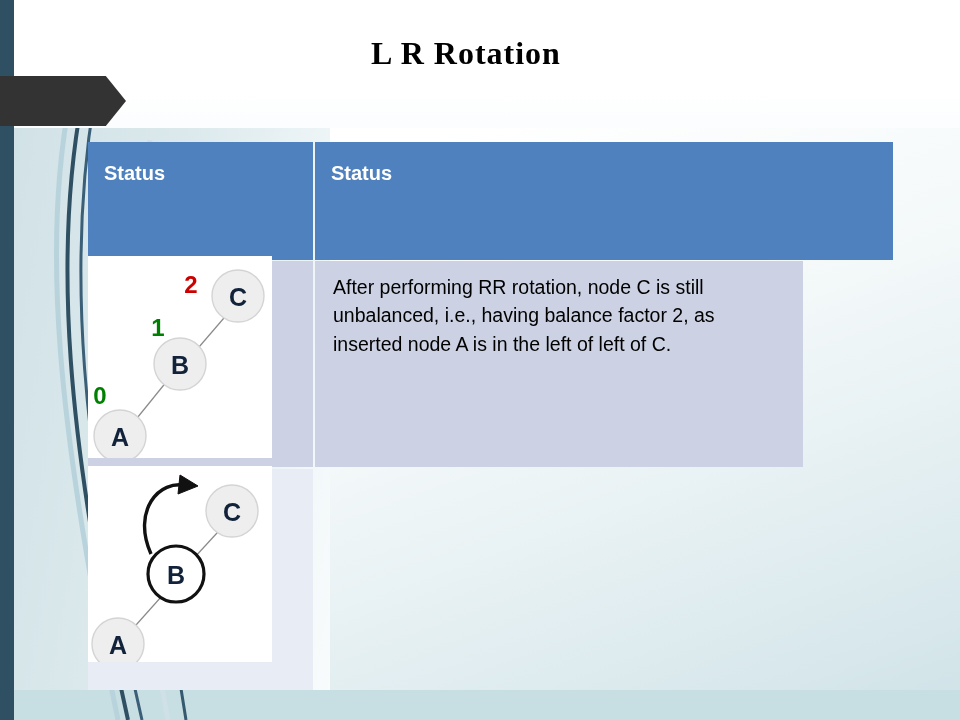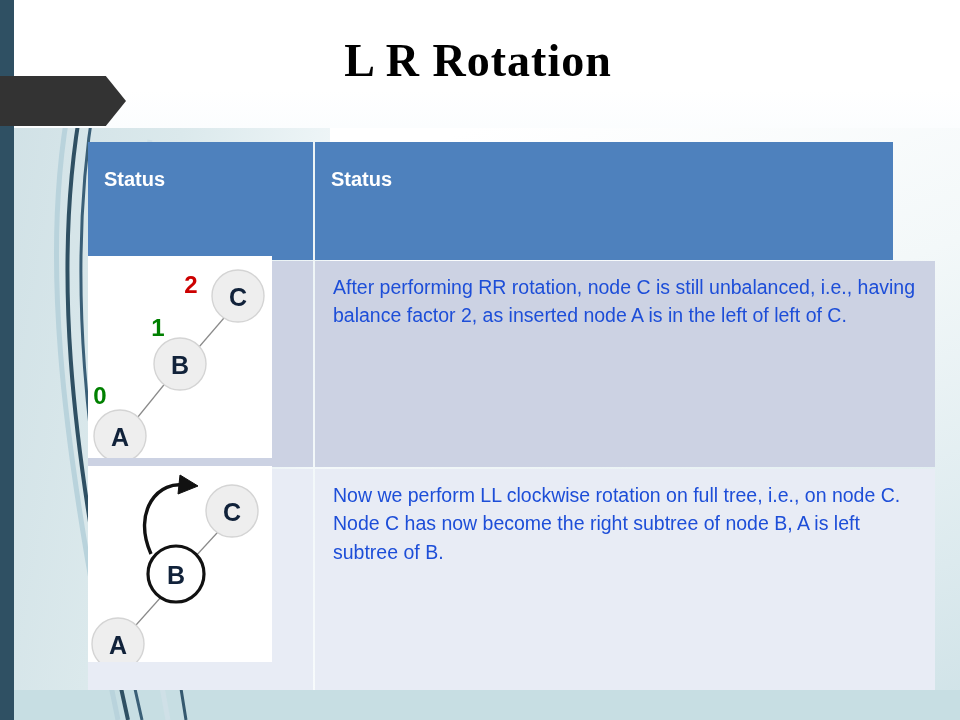--- a/index.html
+++ b/index.html
@@ -57,26 +57,26 @@
     position: absolute;
     left: 0; top: 76px;
     width: 126px; height: 50px;
     background: #333333;
     clip-path: polygon(0 0, 84% 0, 100% 50%, 84% 100%, 0 100%);
   }
 
   
   .slide-title {
     position: absolute;
-    left: 12px; top: 36px;
+    left: 0; top: 36px;
     width: 932px;
     text-align: center;
     font-family: "Liberation Serif", "DejaVu Serif", serif;
     font-weight: bold;
-    font-size: 46px;
+    font-size: 32px;
     letter-spacing: 1px;
     color: #000000;
     line-height: 1.1;
   }
 
   
   .table {
     position: absolute;
     left: 88px; top: 142px;
     width: 805px; height: 548px;
@@ -87,21 +87,21 @@
     width: 805px; height: 118px;
   }
   .th {
     position: absolute;
     top: 0; height: 118px;
     background: #4e81bd;
     box-sizing: border-box;
     color: #ffffff;
     font-size: 20px;
     font-weight: bold;
-    padding: 26px 0 0 16px;
+    padding: 20px 0 0 16px;
   }
   .th-status { left: 0; width: 225px; }
   .th-action { left: 227px; width: 578px; }
 
   .row {
     position: absolute;
     left: 0;
     width: 805px;
     box-sizing: border-box;
   }
@@ -110,26 +110,26 @@
 
   .cell-status {
     position: absolute;
     left: 0; top: 0; bottom: 0;
     width: 225px;
     box-sizing: border-box;
   }
   .cell-action {
     position: absolute;
     left: 227px; top: 0; bottom: 0;
-    width: 620px;
+    width: 488px;
     box-sizing: border-box;
     padding: 12px 18px 0 18px;
     font-size: 19.5px;
     line-height: 1.45;
-    color: #1d4ed8;
+    color: #000000;
   }
   .row-1 .cell-status, .row-1 .cell-action { background: #ccd2e3; }
   .row-2 .cell-status, .row-2 .cell-action { background: #e8ecf5; }
 
   
   .diagram-panel {
     position: absolute;
     left: 88px;
     width: 184px;
     background: #ffffff;
@@ -172,21 +172,20 @@
       </div>
     </div>
 
     <div class="row row-1">
       <div class="cell-status"></div>
       <div class="cell-action">After performing RR rotation, node C is still unbalanced, i.e., having balance factor 2, as inserted node A is in the left of left of C.</div>
     </div>
 
     <div class="row row-2">
       <div class="cell-status"></div>
-      <div class="cell-action">Now we perform LL clockwise rotation on full tree, i.e., on node C. Node C has now become the right subtree of node B, A is left subtree of B.</div>
     </div>
 
   </div>
 
   <div class="diagram-panel panel-1">
     <svg width="184" height="202" viewBox="0 0 184 202">
       <line x1="41" y1="172" x2="92" y2="109" stroke="#8a8a8a" stroke-width="1.2"></line>
       <line x1="105" y1="98" x2="148" y2="48" stroke="#8a8a8a" stroke-width="1.2"></line>
 
       <circle cx="150" cy="40" r="26" fill="#eeeeee" stroke="#d4d4d4" stroke-width="1.4"></circle>

